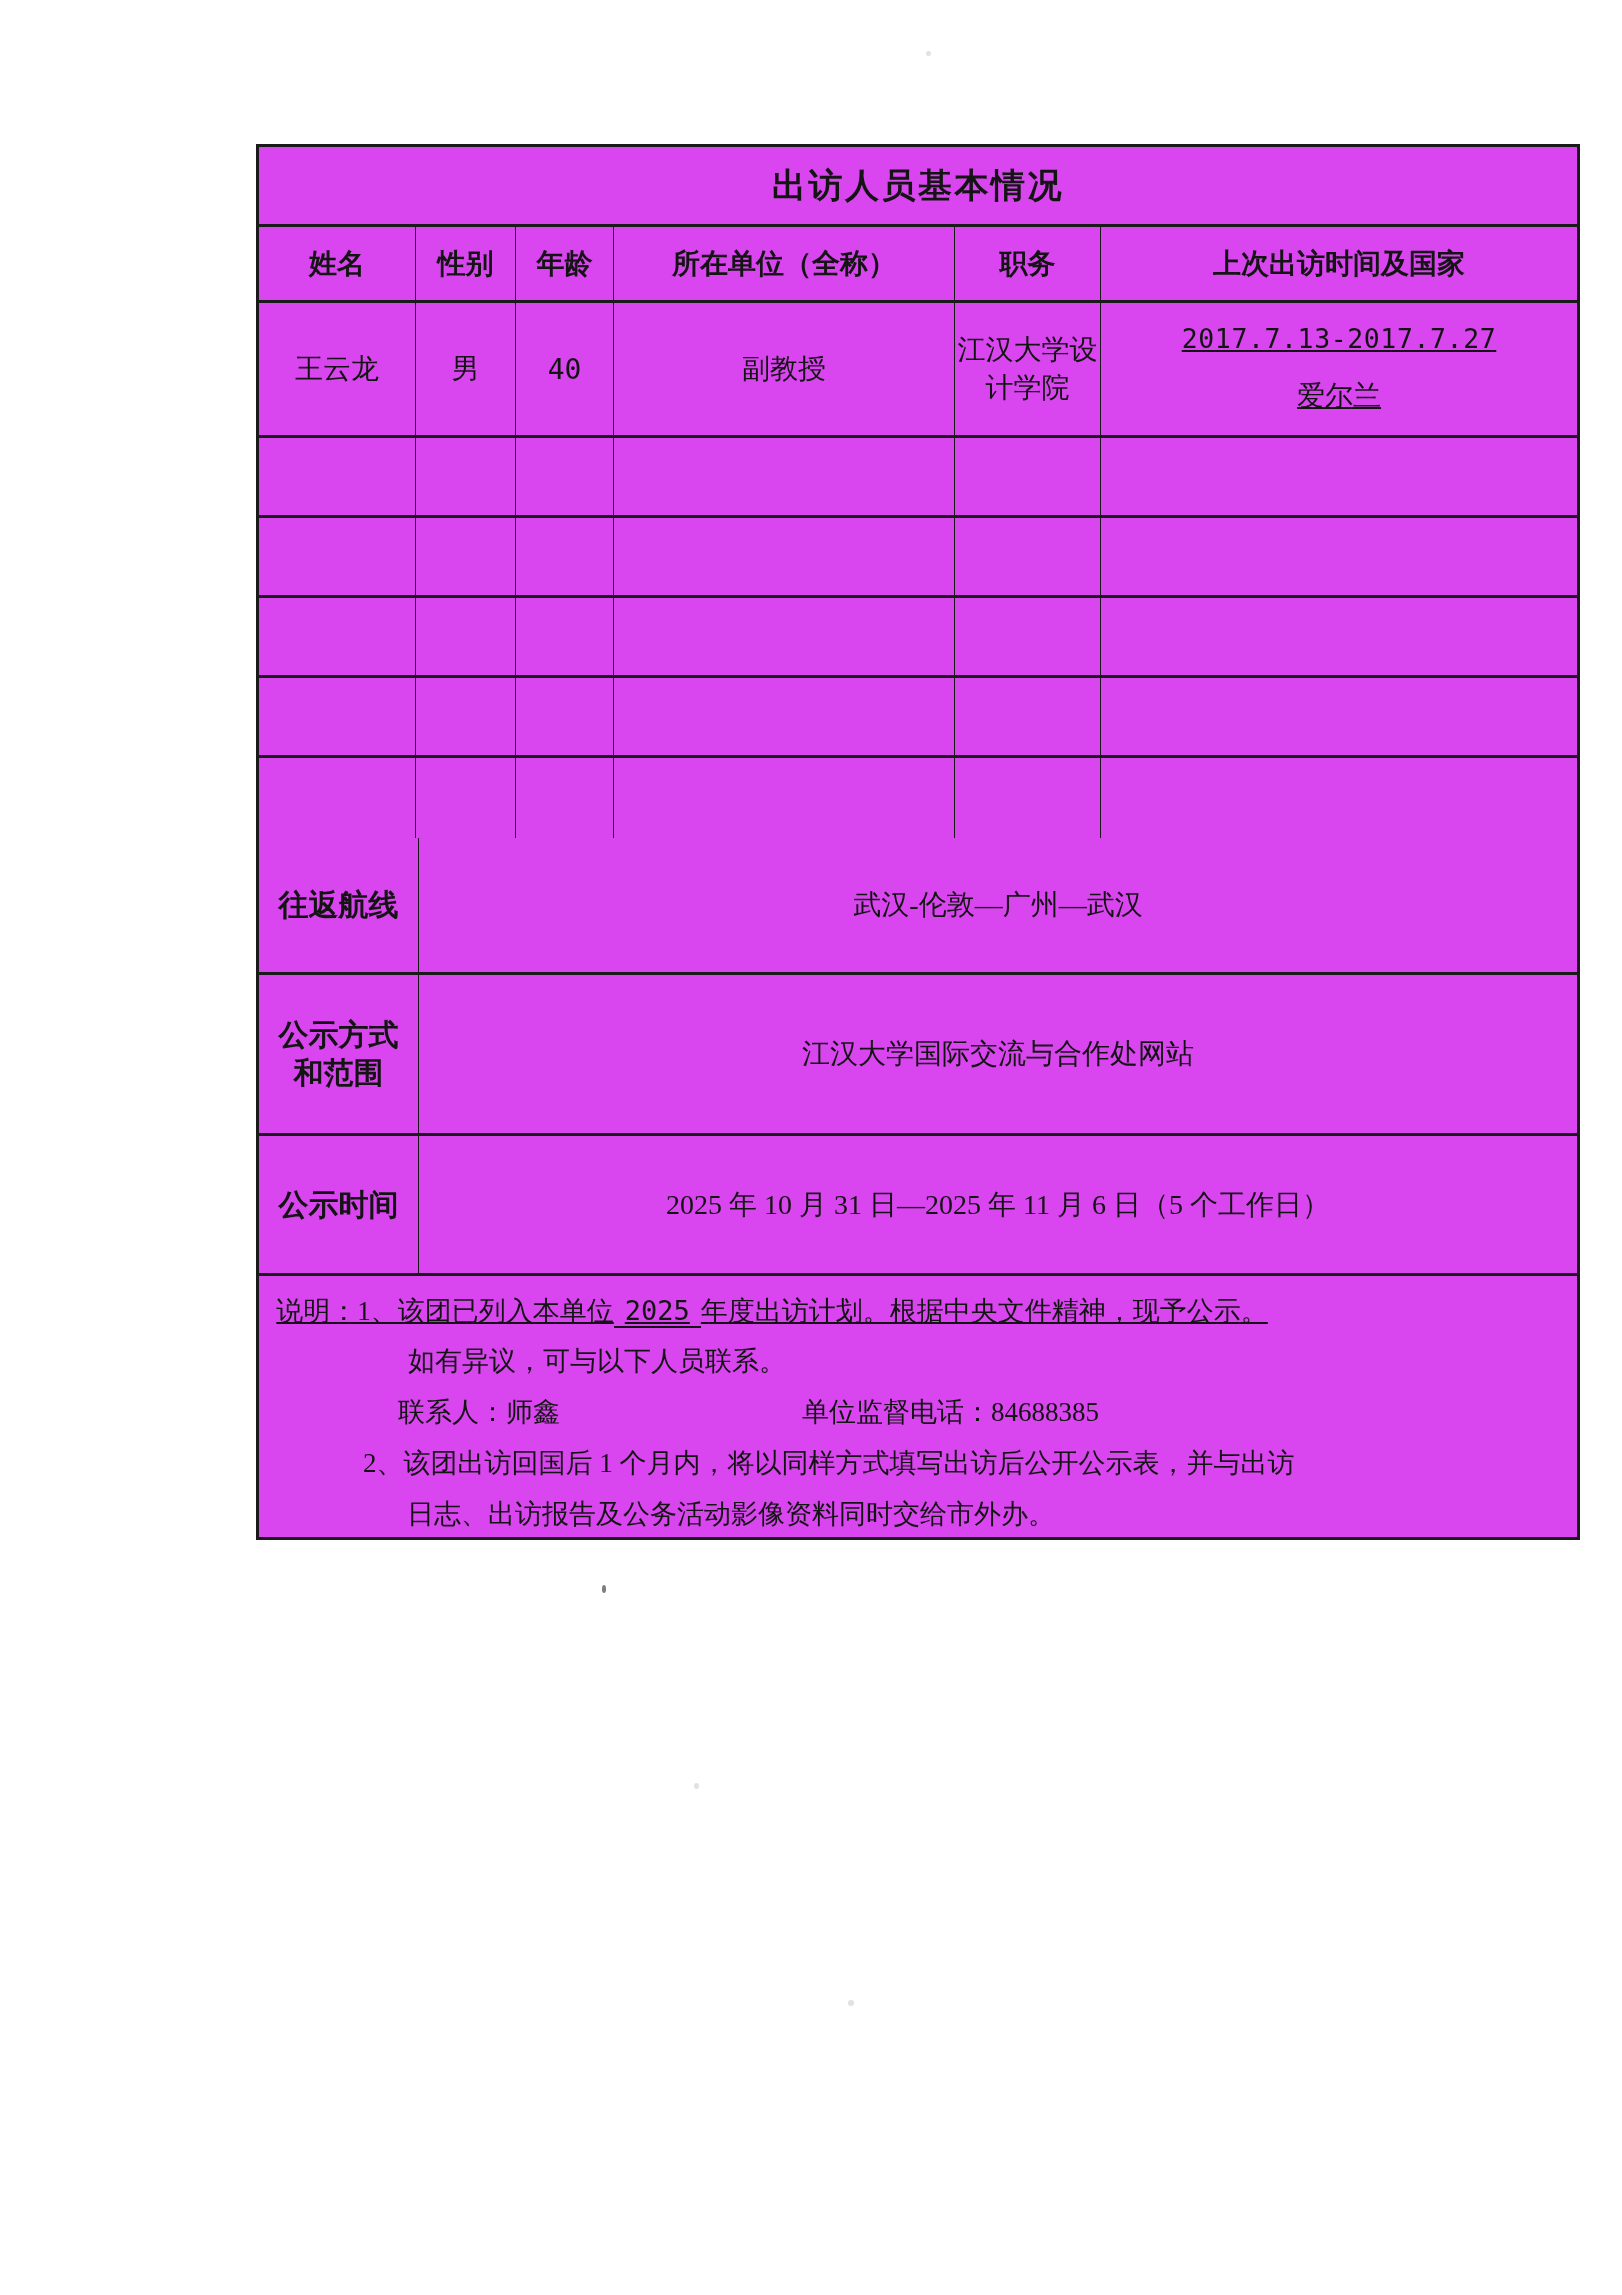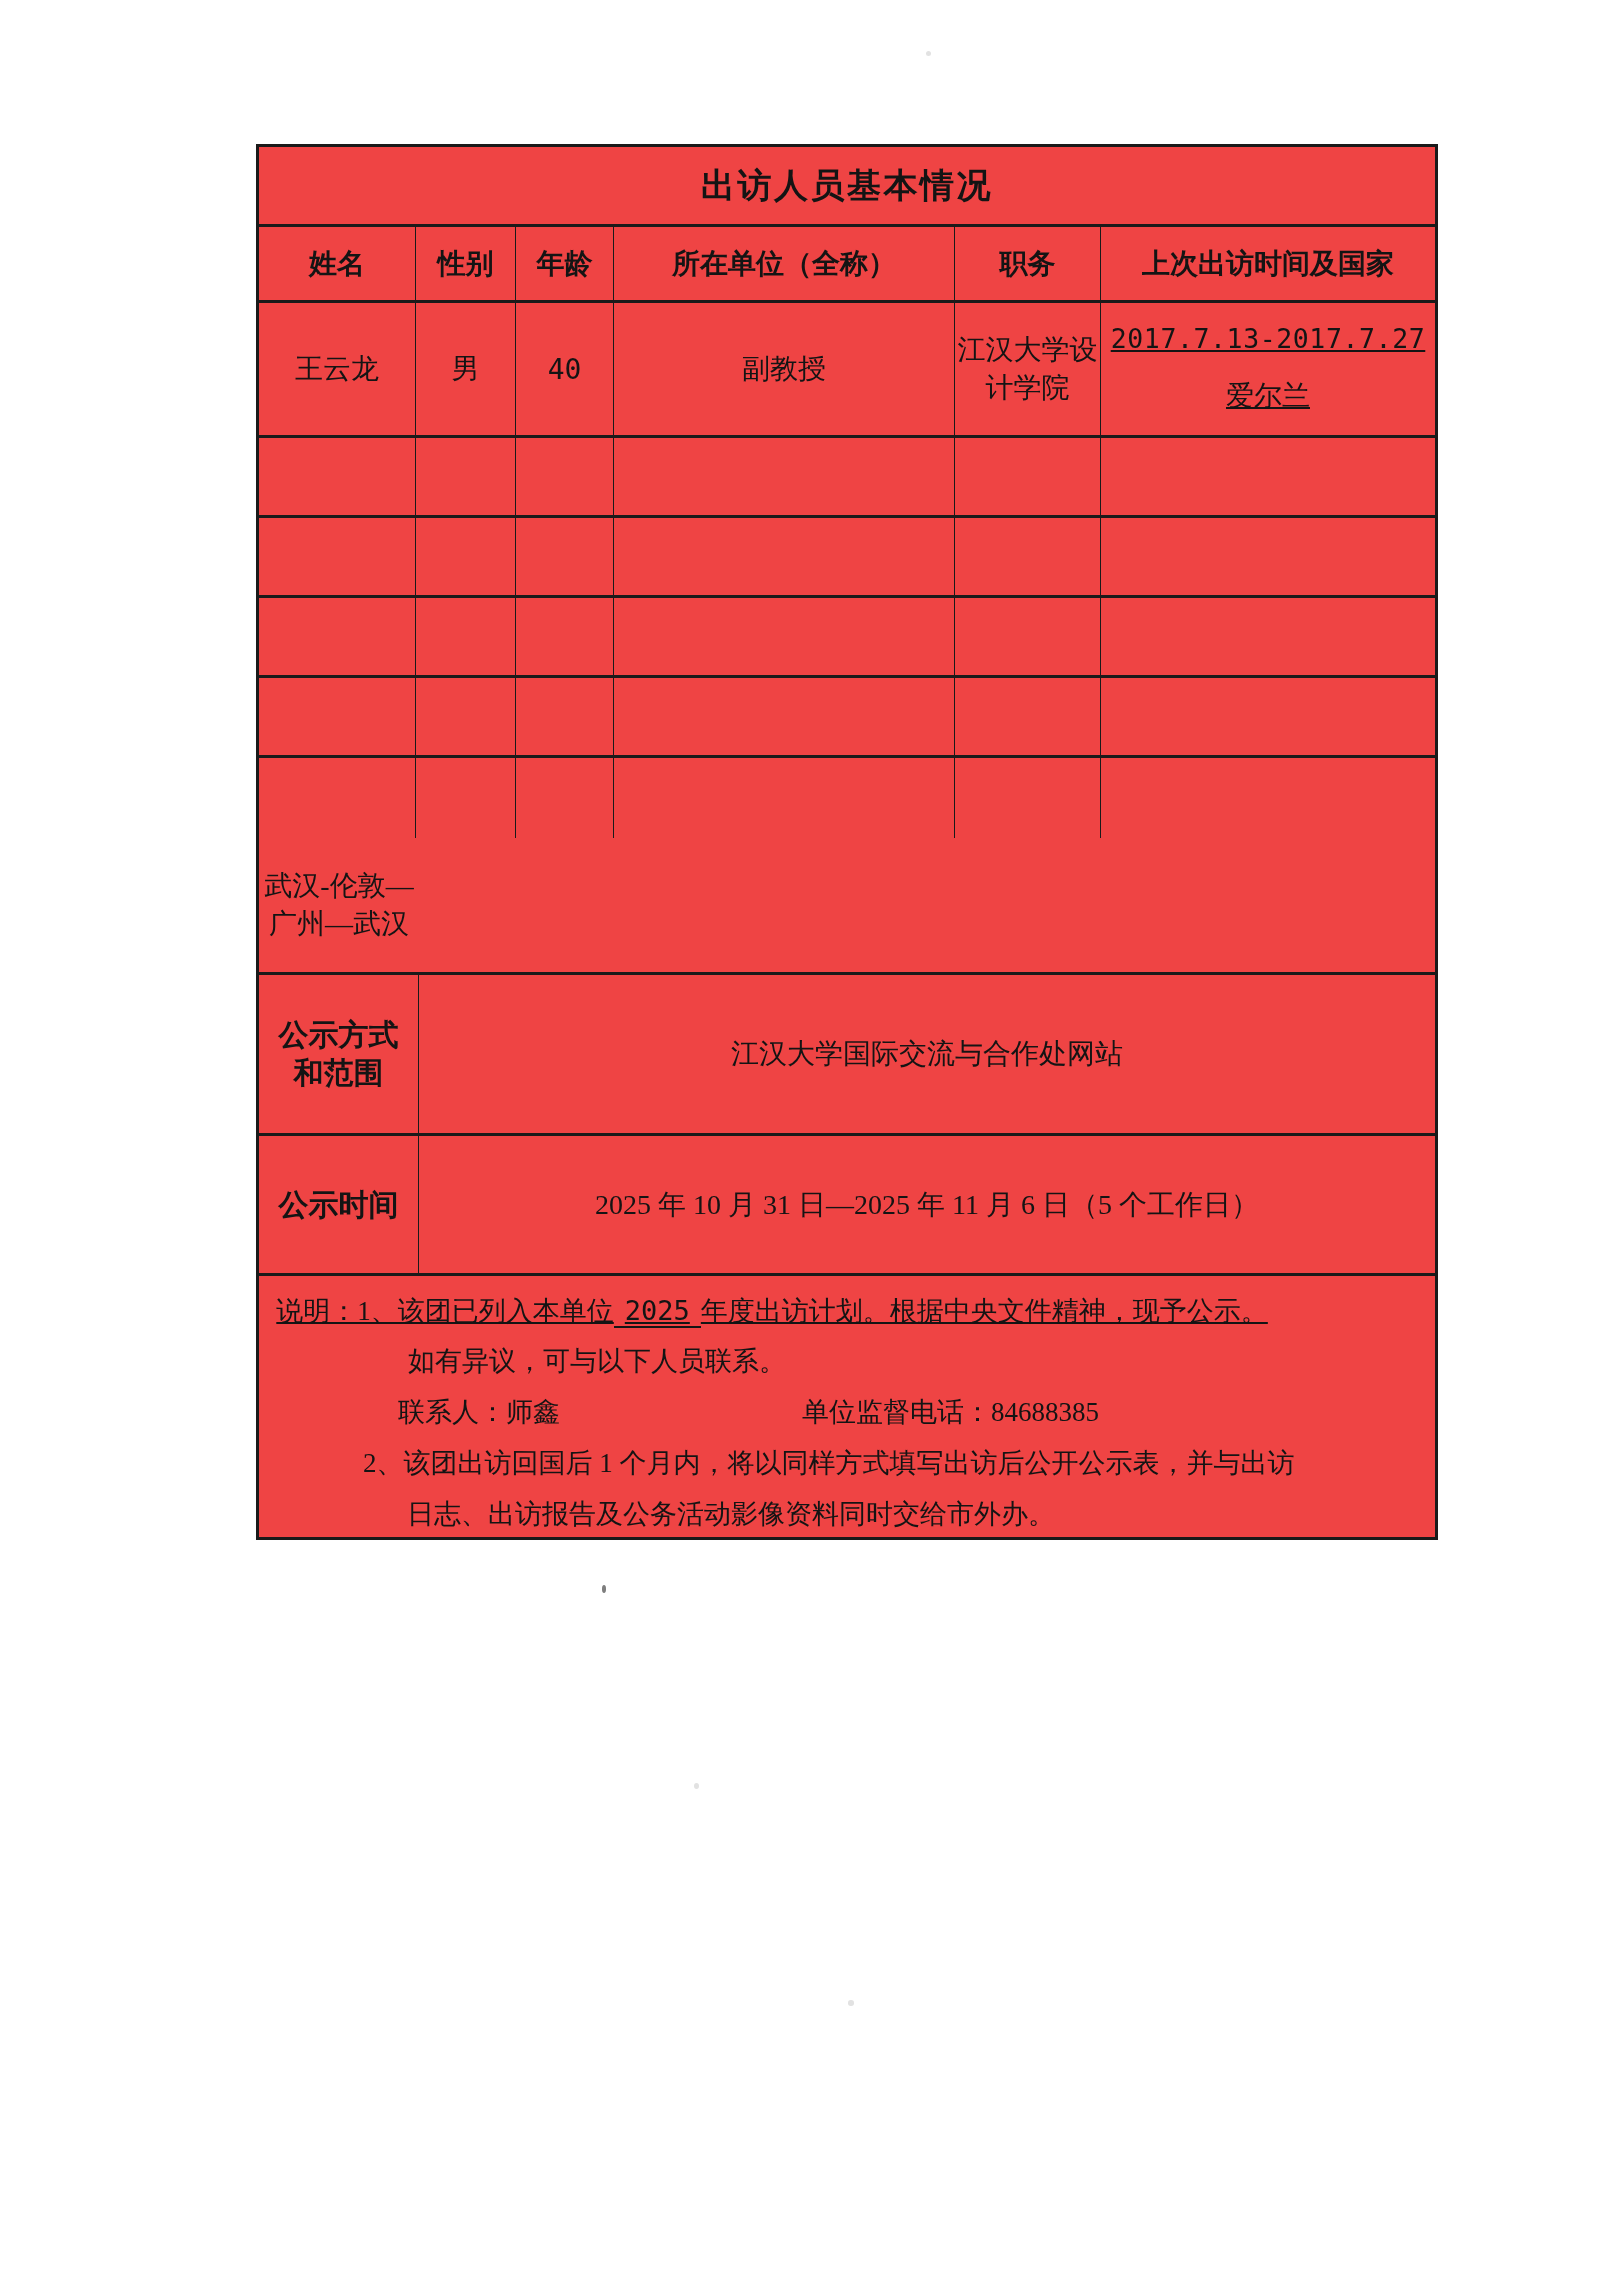--- a/index.html
+++ b/index.html
@@ -9,23 +9,23 @@
     width: 1622px;
     height: 2295px;
     overflow: hidden;
     font-family: "Liberation Serif", "DejaVu Serif", serif;
     color: #141414;
   }
   .form {
     position: absolute;
     left: 256px;
     top: 144px;
-    width: 1182px;
+    width: 1324px;
     border: 3.1px solid #1a1a1a;
-    background: #ef4444;
+    background: #d946ef;
   }
   .row { border-bottom: 3.1px solid #1a1a1a; }
   .row:last-child { border-bottom: none; }
 
   
   .title-row {
     height: 80px;
     display: flex;
     align-items: center;
     justify-content: center;
@@ -159,20 +159,21 @@
         <div class="cell"></div>
         <div class="cell"></div>
         <div class="cell"></div>
         <div class="cell"></div>
         <div class="cell"></div>
         <div class="cell"></div>
       </div>
     </div>
 
   <div class="row label-row route-row">
+    <div class="label-cell">往返航线</div>
     <div class="value-cell">武汉-伦敦—广州—武汉</div>
   </div>
 
   <div class="row label-row method-row">
     <div class="label-cell">
       <span>公示方式</span>
       <span>和范围</span>
     </div>
     <div class="value-cell">江汉大学国际交流与合作处网站</div>
   </div>

